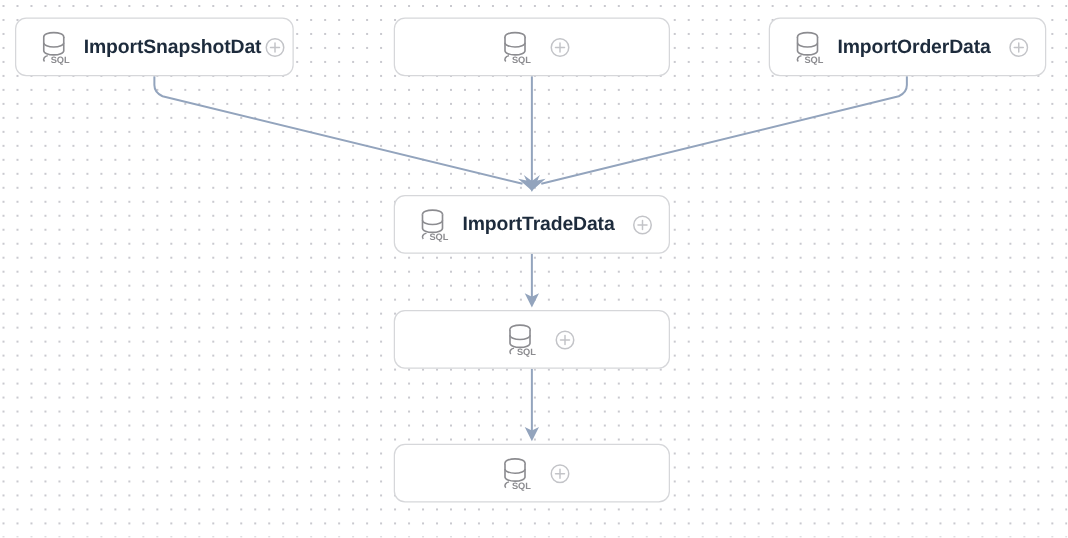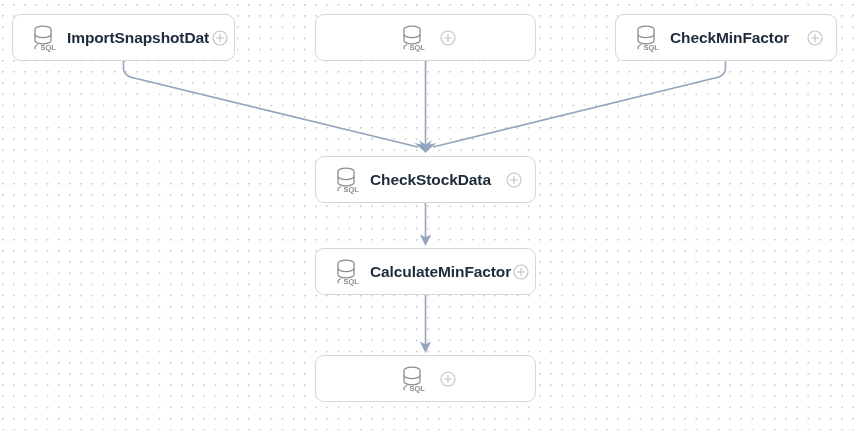--- a/index.html
+++ b/index.html
@@ -156,51 +156,50 @@
   </div>
 
   <div class="node" style="left:615px; top:14px; width:222px; height:47px;">
     <svg class="node-icon" viewBox="0 0 26 30">
       <ellipse cx="13" cy="6.5" rx="8" ry="3.4" fill="#ffffff" stroke="#8c8c90" stroke-width="1.3"></ellipse>
       <path d="M5,6.5 L5,17.5 C5,19.4 8.6,20.9 13,20.9 C17.4,20.9 21,19.4 21,17.5 L21,6.5" fill="#ffffff" stroke="#8c8c90" stroke-width="1.3"></path>
       <path d="M5,11.2 C5,13.1 8.6,14.6 13,14.6 C17.4,14.6 21,13.1 21,11.2" fill="none" stroke="#8c8c90" stroke-width="1.2"></path>
       <path d="M8.2,21.5 C5.4,22.3 4.0,24.2 5.6,26.2" fill="none" stroke="#8c8c90" stroke-width="1.2"></path>
       <text x="10.5" y="27.4" font-family="'Liberation Sans',sans-serif" font-size="7.4" font-weight="bold" fill="#8c8c90">SQL</text>
     </svg>
-    <span class="node-label">CheckMinFactor</span>
+    <span class="node-label">ImportOrderData</span>
     <svg class="node-plus" viewBox="0 0 16 16">
       <circle cx="8" cy="8" r="7" fill="#ffffff" stroke="#c3c4c8" stroke-width="1.2"></circle>
       <path d="M8,4.4 L8,11.6 M4.4,8 L11.6,8" stroke="#c3c4c8" stroke-width="1.2" stroke-linecap="round"></path>
     </svg>
   </div>
 
   <div class="node" style="left:315px; top:156px; width:221px; height:47px;">
     <svg class="node-icon" viewBox="0 0 26 30">
       <ellipse cx="13" cy="6.5" rx="8" ry="3.4" fill="#ffffff" stroke="#8c8c90" stroke-width="1.3"></ellipse>
       <path d="M5,6.5 L5,17.5 C5,19.4 8.6,20.9 13,20.9 C17.4,20.9 21,19.4 21,17.5 L21,6.5" fill="#ffffff" stroke="#8c8c90" stroke-width="1.3"></path>
       <path d="M5,11.2 C5,13.1 8.6,14.6 13,14.6 C17.4,14.6 21,13.1 21,11.2" fill="none" stroke="#8c8c90" stroke-width="1.2"></path>
       <path d="M8.2,21.5 C5.4,22.3 4.0,24.2 5.6,26.2" fill="none" stroke="#8c8c90" stroke-width="1.2"></path>
       <text x="10.5" y="27.4" font-family="'Liberation Sans',sans-serif" font-size="7.4" font-weight="bold" fill="#8c8c90">SQL</text>
     </svg>
-    <span class="node-label">CheckStockData</span>
+    <span class="node-label">ImportTradeData</span>
     <svg class="node-plus" viewBox="0 0 16 16">
       <circle cx="8" cy="8" r="7" fill="#ffffff" stroke="#c3c4c8" stroke-width="1.2"></circle>
       <path d="M8,4.4 L8,11.6 M4.4,8 L11.6,8" stroke="#c3c4c8" stroke-width="1.2" stroke-linecap="round"></path>
     </svg>
   </div>
 
   <div class="node tight" style="left:315px; top:248px; width:221px; height:47px;">
     <svg class="node-icon" viewBox="0 0 26 30">
       <ellipse cx="13" cy="6.5" rx="8" ry="3.4" fill="#ffffff" stroke="#8c8c90" stroke-width="1.3"></ellipse>
       <path d="M5,6.5 L5,17.5 C5,19.4 8.6,20.9 13,20.9 C17.4,20.9 21,19.4 21,17.5 L21,6.5" fill="#ffffff" stroke="#8c8c90" stroke-width="1.3"></path>
       <path d="M5,11.2 C5,13.1 8.6,14.6 13,14.6 C17.4,14.6 21,13.1 21,11.2" fill="none" stroke="#8c8c90" stroke-width="1.2"></path>
       <path d="M8.2,21.5 C5.4,22.3 4.0,24.2 5.6,26.2" fill="none" stroke="#8c8c90" stroke-width="1.2"></path>
       <text x="10.5" y="27.4" font-family="'Liberation Sans',sans-serif" font-size="7.4" font-weight="bold" fill="#8c8c90">SQL</text>
     </svg>
-    <span class="node-label">CalculateMinFactor</span>
     <svg class="node-plus" viewBox="0 0 16 16">
       <circle cx="8" cy="8" r="7" fill="#ffffff" stroke="#c3c4c8" stroke-width="1.2"></circle>
       <path d="M8,4.4 L8,11.6 M4.4,8 L11.6,8" stroke="#c3c4c8" stroke-width="1.2" stroke-linecap="round"></path>
     </svg>
   </div>
 
   <div class="node" style="left:315px; top:355px; width:221px; height:47px;">
     <svg class="node-icon" viewBox="0 0 26 30">
       <ellipse cx="13" cy="6.5" rx="8" ry="3.4" fill="#ffffff" stroke="#8c8c90" stroke-width="1.3"></ellipse>
       <path d="M5,6.5 L5,17.5 C5,19.4 8.6,20.9 13,20.9 C17.4,20.9 21,19.4 21,17.5 L21,6.5" fill="#ffffff" stroke="#8c8c90" stroke-width="1.3"></path>

